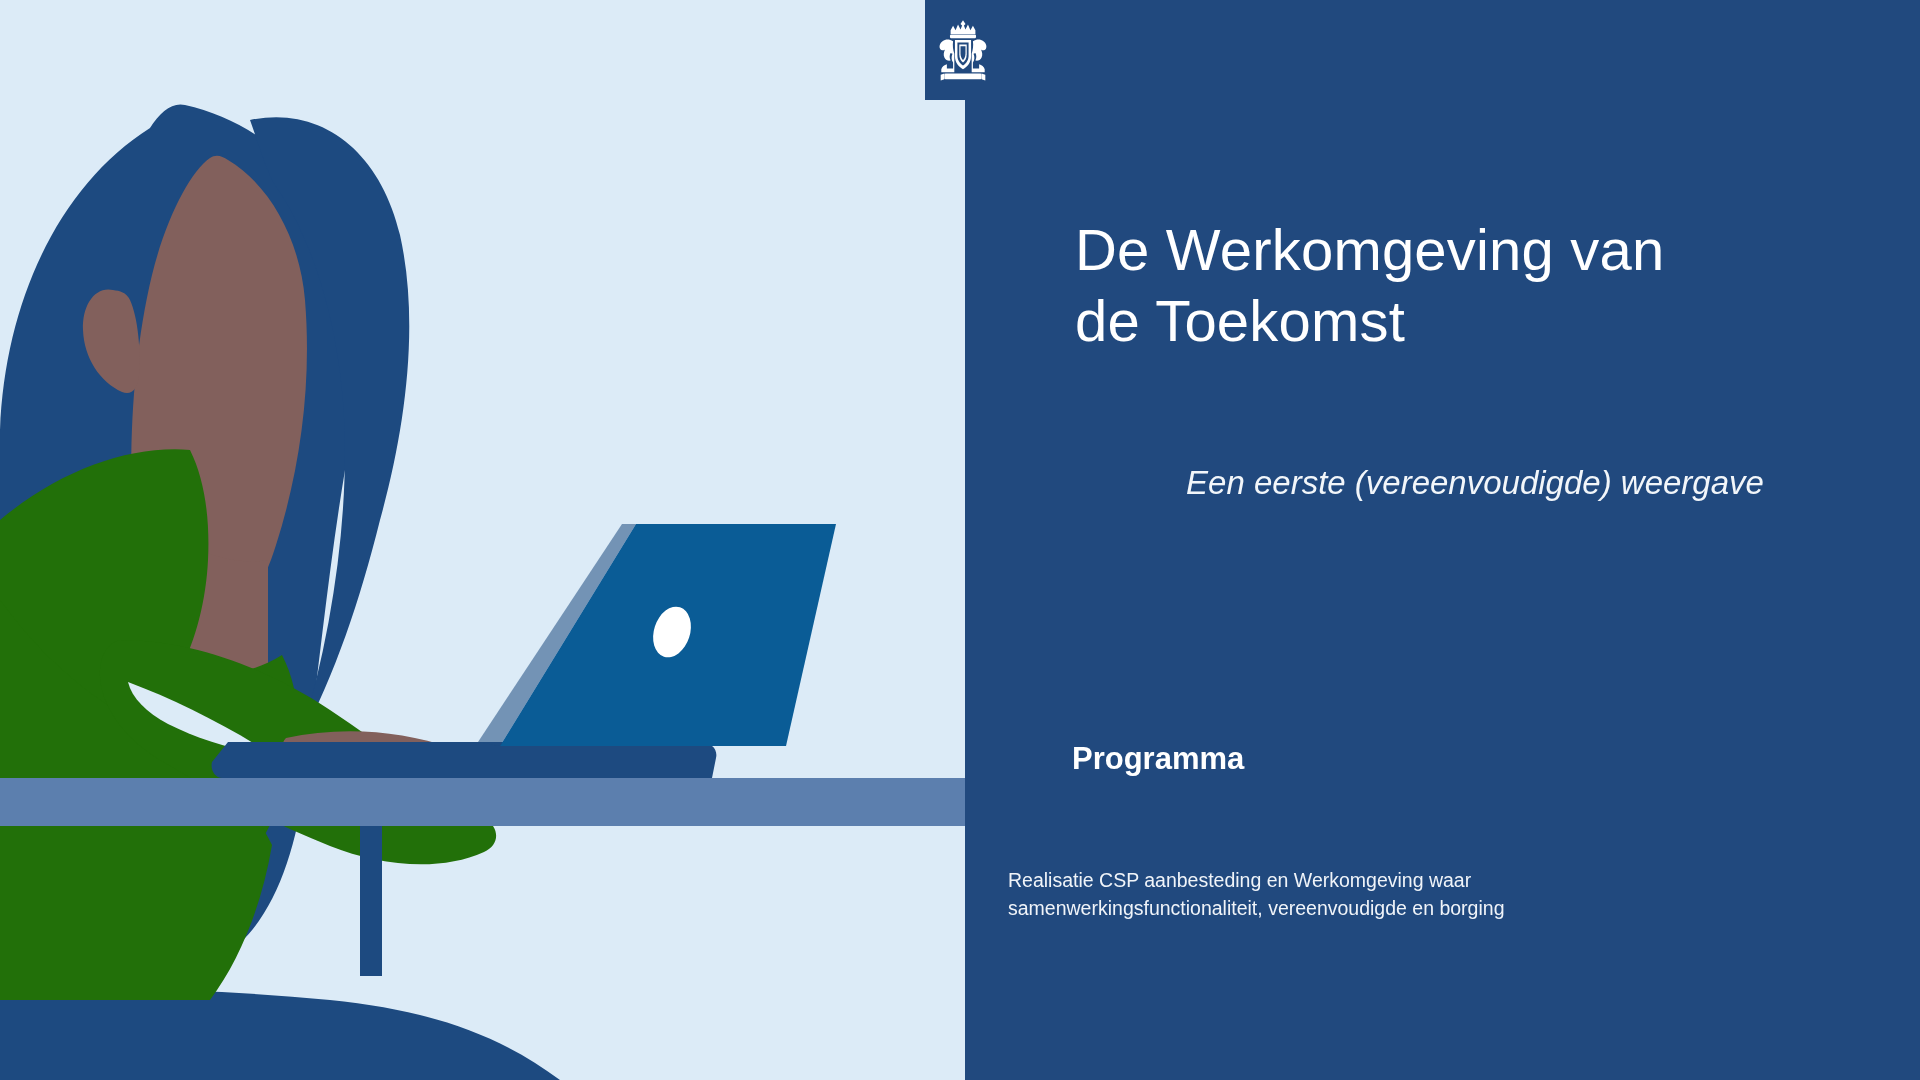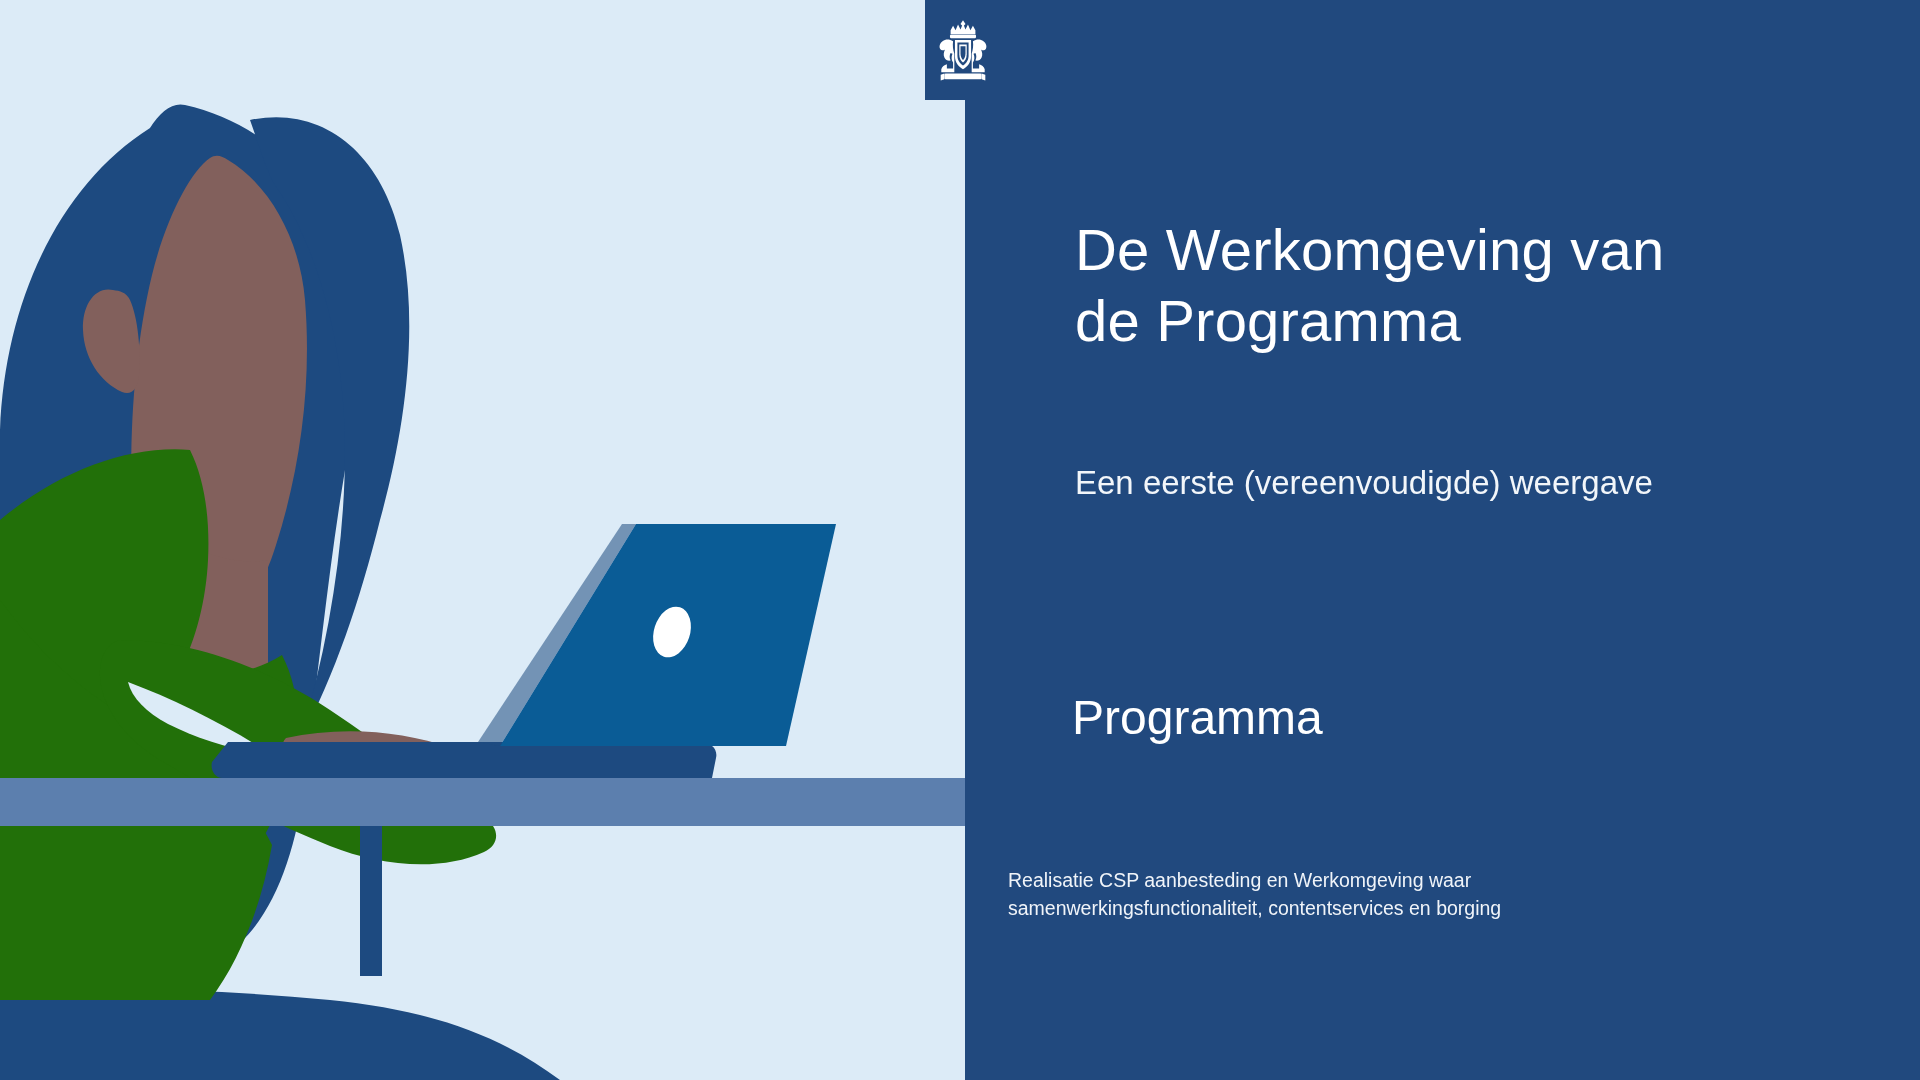--- a/index.html
+++ b/index.html
@@ -75,33 +75,34 @@
     font-weight: 400;
     letter-spacing: 0.2px;
     color: #ffffff;
   }
 
   #subtitle {
     left: 1075px;
     top: 462px;
     width: 800px;
     font-size: 33px;
+    font-style: italic;
     font-weight: 400;
     line-height: 1.25;
-    text-align: left;
+    text-align: center;
     color: #f2f6fa;
   }
 
   #programme {
     left: 1072px;
-    top: 691px;
+    top: 742px;
     width: 820px;
-    font-size: 48px;
+    font-size: 31px;
     line-height: 1.12;
-    font-weight: 400;
+    font-weight: 700;
     color: #ffffff;
   }
   #programme .ln { display: block; }
 
   #blurb {
     left: 1008px;
     top: 867px;
     width: 640px;
     font-size: 19.5px;
     line-height: 1.42;
@@ -175,27 +176,27 @@
 
         <rect x="20" y="94" width="60" height="9" rx="2"></rect>
         <path d="M14 96 L20 94 L20 103 L14 105 Z"></path>
         <path d="M86 96 L80 94 L80 103 L86 105 Z"></path>
       </g>
     </svg>
   </div>
 
   <div class="txt" id="title">
     <span>De Werkomgeving van</span><br>
-    <span>de Programma</span>
+    <span>de Toekomst</span>
   </div>
 
   <div class="txt" id="subtitle">Een eerste (vereenvoudigde) weergave</div>
 
   <div class="txt" id="programme">
     <span class="ln">Programma</span>
   </div>
 
   <div class="txt" id="blurb">
     <span class="ln">Realisatie CSP aanbesteding en Werkomgeving waar</span>
-    <span class="ln">samenwerkingsfunctionaliteit, contentservices en borging</span>
+    <span class="ln">samenwerkingsfunctionaliteit, vereenvoudigde en borging</span>
   </div>
 
 </div>
 
 </body></html>

